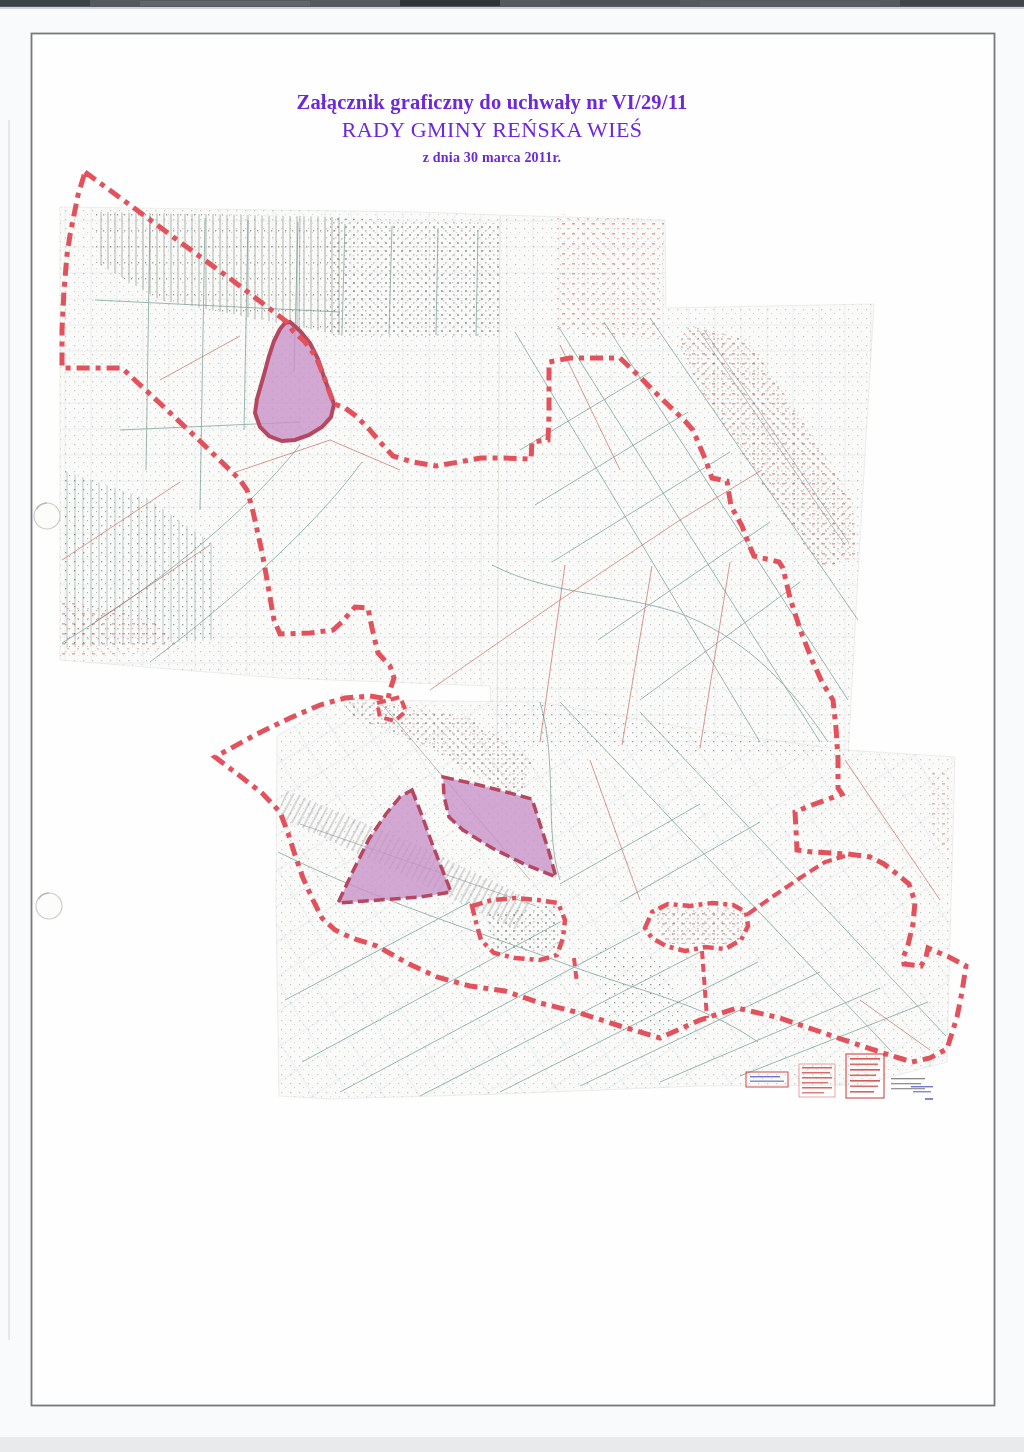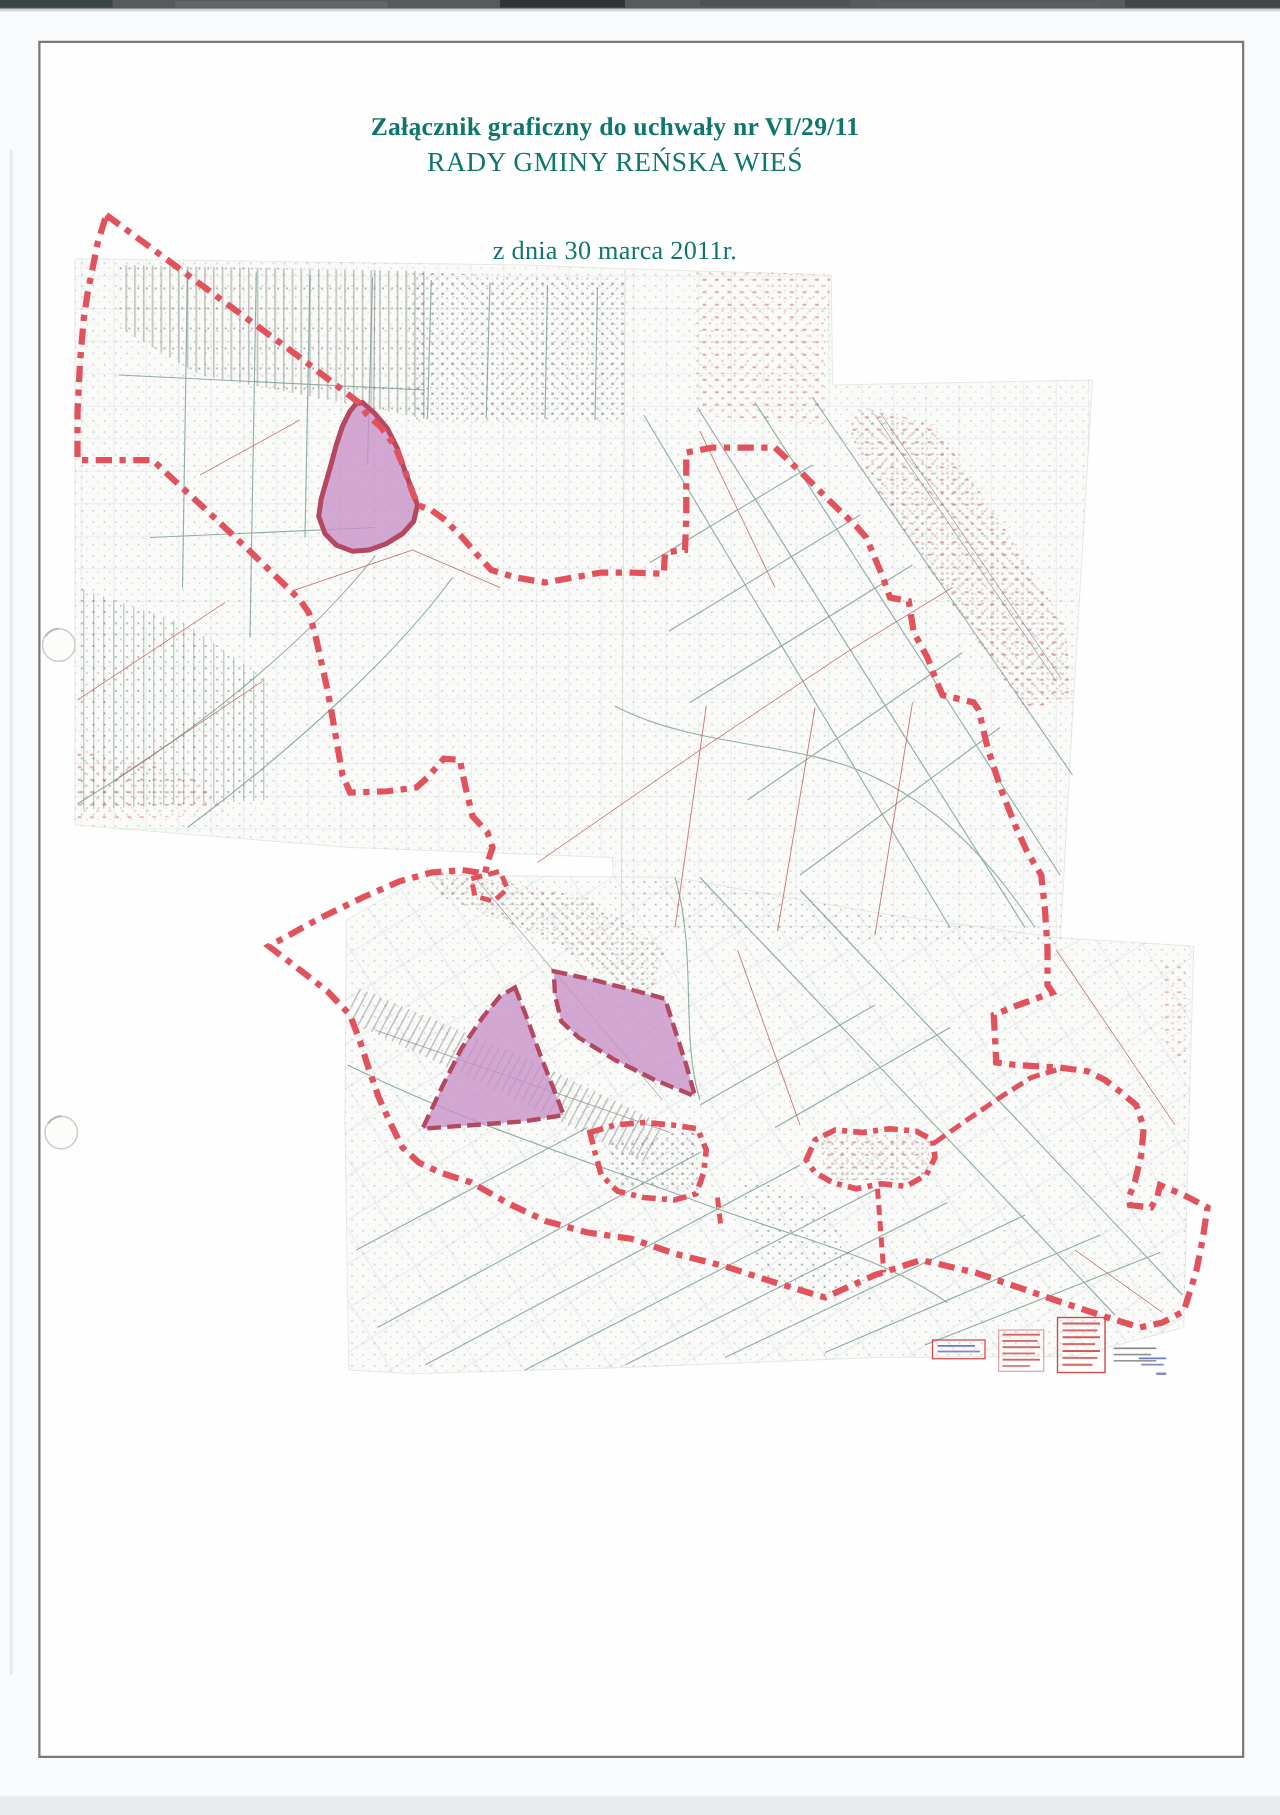--- a/index.html
+++ b/index.html
@@ -1,23 +1,23 @@
 <!DOCTYPE html>
 <html><head>
 <meta charset="utf-8">
 <style>
   html,body{margin:0;padding:0;background:#e9ebed;}
   .page{position:relative;width:1024px;height:1452px;background:#f7f9fa;overflow:hidden;
         font-family:"Liberation Serif", serif;}
   .map-svg{position:absolute;left:0;top:0;width:1024px;height:1452px;display:block;}
   .title-block{position:absolute;top:88px;left:492px;transform:translateX(-50%);
-               text-align:center;color:#0f766e;white-space:nowrap;}
+               text-align:center;color:#6d28d9;white-space:nowrap;}
   .title-block .t1{font-size:20.5px;font-weight:700;line-height:28px;letter-spacing:.2px;}
   .title-block .t2{font-size:22px;font-weight:400;line-height:28px;letter-spacing:.4px;}
-  .title-block .t3{font-size:21px;font-weight:400;line-height:28px;letter-spacing:.2px;margin-top:42px;}
+  .title-block .t3{font-size:14px;font-weight:700;line-height:28px;letter-spacing:.2px;}
 </style>
 </head>
 <body>
 
 <div class="page">
 
 <svg class="map-svg" viewBox="0 0 1024 1452" xmlns="http://www.w3.org/2000/svg">
   <defs>
     <pattern id="pat-dots" width="9" height="9" patternUnits="userSpaceOnUse">
       <rect x="2" y="3" width="1.3" height="1.3" fill="#4a544e" opacity="0.55"></rect>

